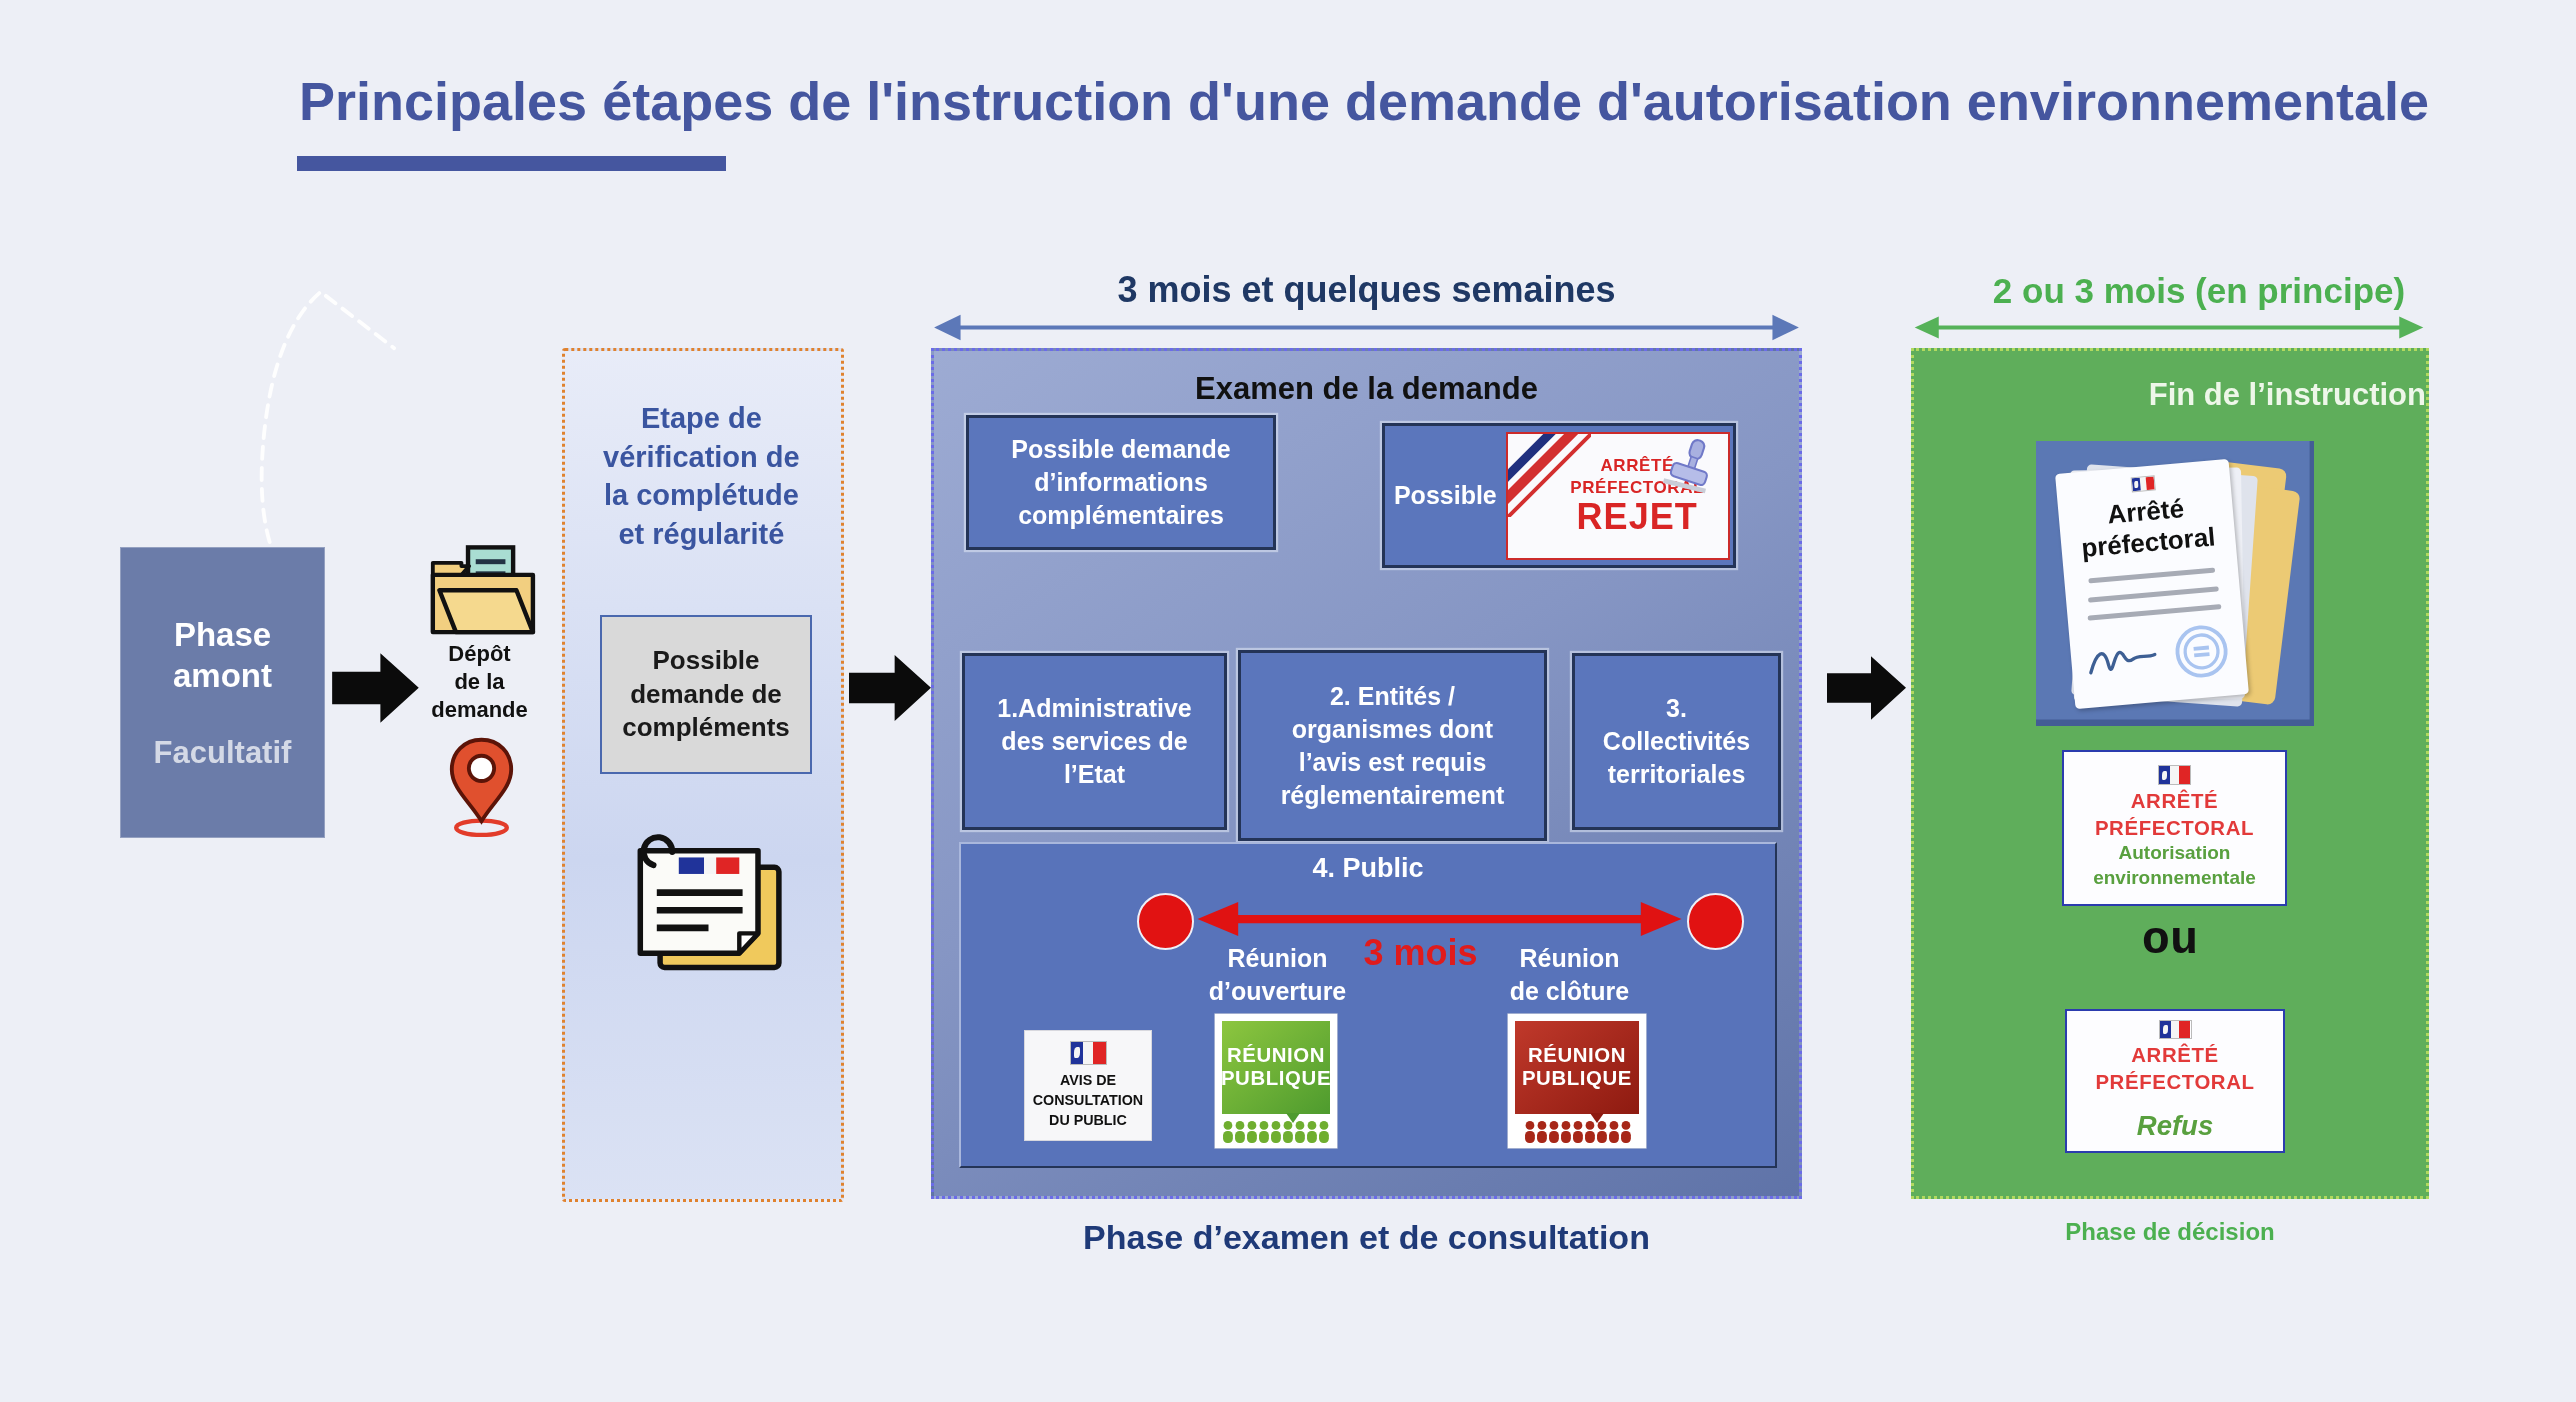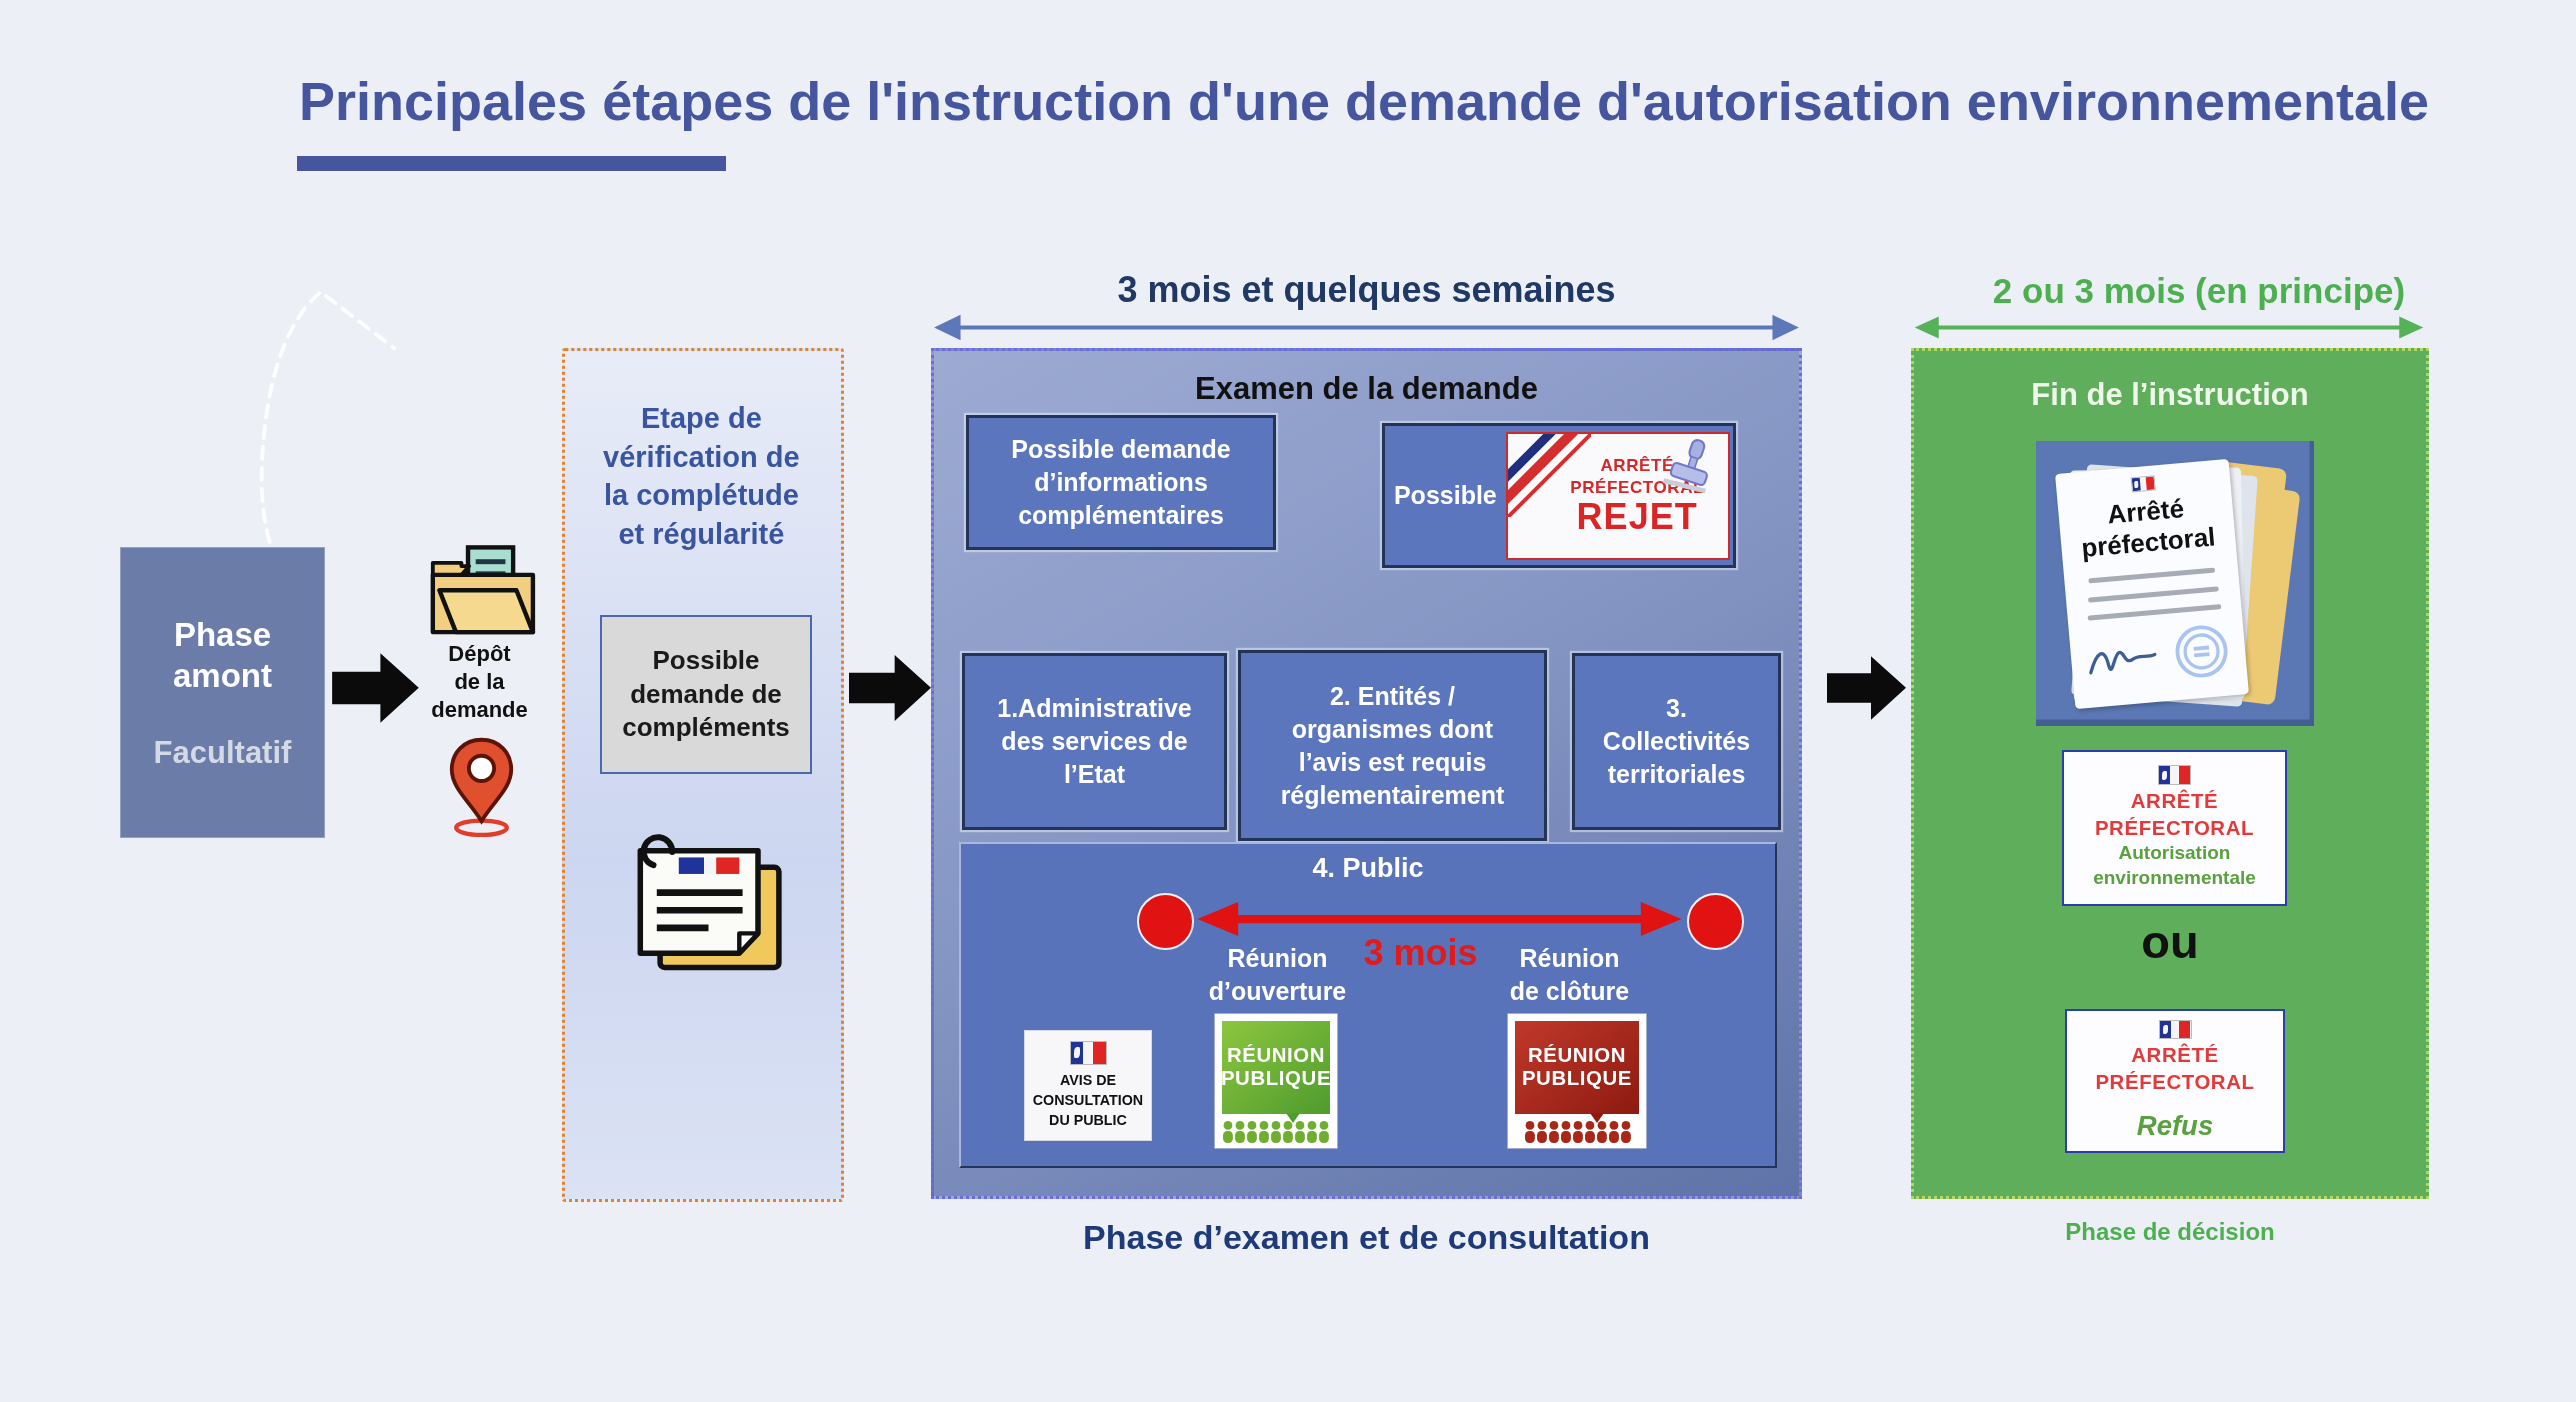--- a/index.html
+++ b/index.html
@@ -269,21 +269,21 @@
   </svg>
 
   <div class="abs duration-green" style="left:1940px;top:271px;width:518px;">2 ou 3 mois (en principe)</div>
   <svg class="abs" style="left:1912px;top:310px;" width="514" height="35" viewBox="0 0 934 64">
     <line x1="32" y1="32" x2="902" y2="32" stroke="#56b259" stroke-width="7"></line>
     <polygon points="2,32 46,12 46,52" fill="#56b259"></polygon>
     <polygon points="932,32 888,12 888,52" fill="#56b259"></polygon>
   </svg>
 
   <div class="abs decision-box" style="left:1911px;top:348px;width:518px;height:851px;box-sizing:border-box;">
-    <div class="abs fin-title" style="left:0;top:26.4px;width:100%;">Fin de l’instruction</div>
+    <div class="abs fin-title" style="left:0;top:26.4px;width:100%;text-align:right;">Fin de l’instruction</div>
 
     <div class="abs arrete-img" style="left:122px;top:90px;width:278px;height:285px;">
       <div class="abs" style="right:29px;top:24px;width:69px;height:39px;background:#ecca74;border-radius:7.7px 7.7px 0 0;transform:rotate(7deg);"></div>
       <div class="abs" style="right:26.4px;top:40px;width:165px;height:215px;background:#ecca74;border-radius:7.7px;transform:rotate(7deg);"></div>
       <div class="sheet" style="left:43px;top:29px;width:171px;height:231px;background:#dfe3ec;transform:rotate(4deg);"></div>
       <div class="sheet" style="left:36px;top:27.5px;width:171px;height:231px;background:#eef0f6;transform:rotate(-1deg);"></div>
       <div class="sheet col" style="left:29px;top:25px;width:174px;height:236px;background:#fbfcff;transform:rotate(-5deg);box-shadow:1.7px 2.2px 4.4px rgba(0,0,0,.25);justify-content:flex-start;padding-top:10px;box-sizing:border-box;">
         <div class="flag" style="width:22px;height:13.2px;">
             <span class="b"></span>
             <span class="w"></span>
@@ -313,21 +313,21 @@
           <span class="b"></span>
           <span class="w"></span>
           <span class="r"></span>
         </div>
       <div class="card-red">ARRÊTÉ</div>
       <div class="card-red">PRÉFECTORAL</div>
       <div class="card-green">Autorisation</div>
       <div class="card-green">environnementale</div>
     </div>
 
-    <div class="abs ou-label" style="left:0;top:563px;width:100%;">ou</div>
+    <div class="abs ou-label" style="left:0;top:563px;width:100%;font-family:Liberation Mono, monospace;">ou</div>
 
     <div class="abs decision-card col" style="left:151px;top:658px;width:220px;height:144px;box-sizing:border-box;">
       <div class="flag" style="width:31px;height:17.6px;margin-bottom:3.3px;">
           <span class="b"></span>
           <span class="w"></span>
           <span class="r"></span>
         </div>
       <div class="card-red">ARRÊTÉ</div>
       <div class="card-red">PRÉFECTORAL</div>
       <div class="card-refus" style="margin-top:15px;font-style:italic;">Refus</div>

